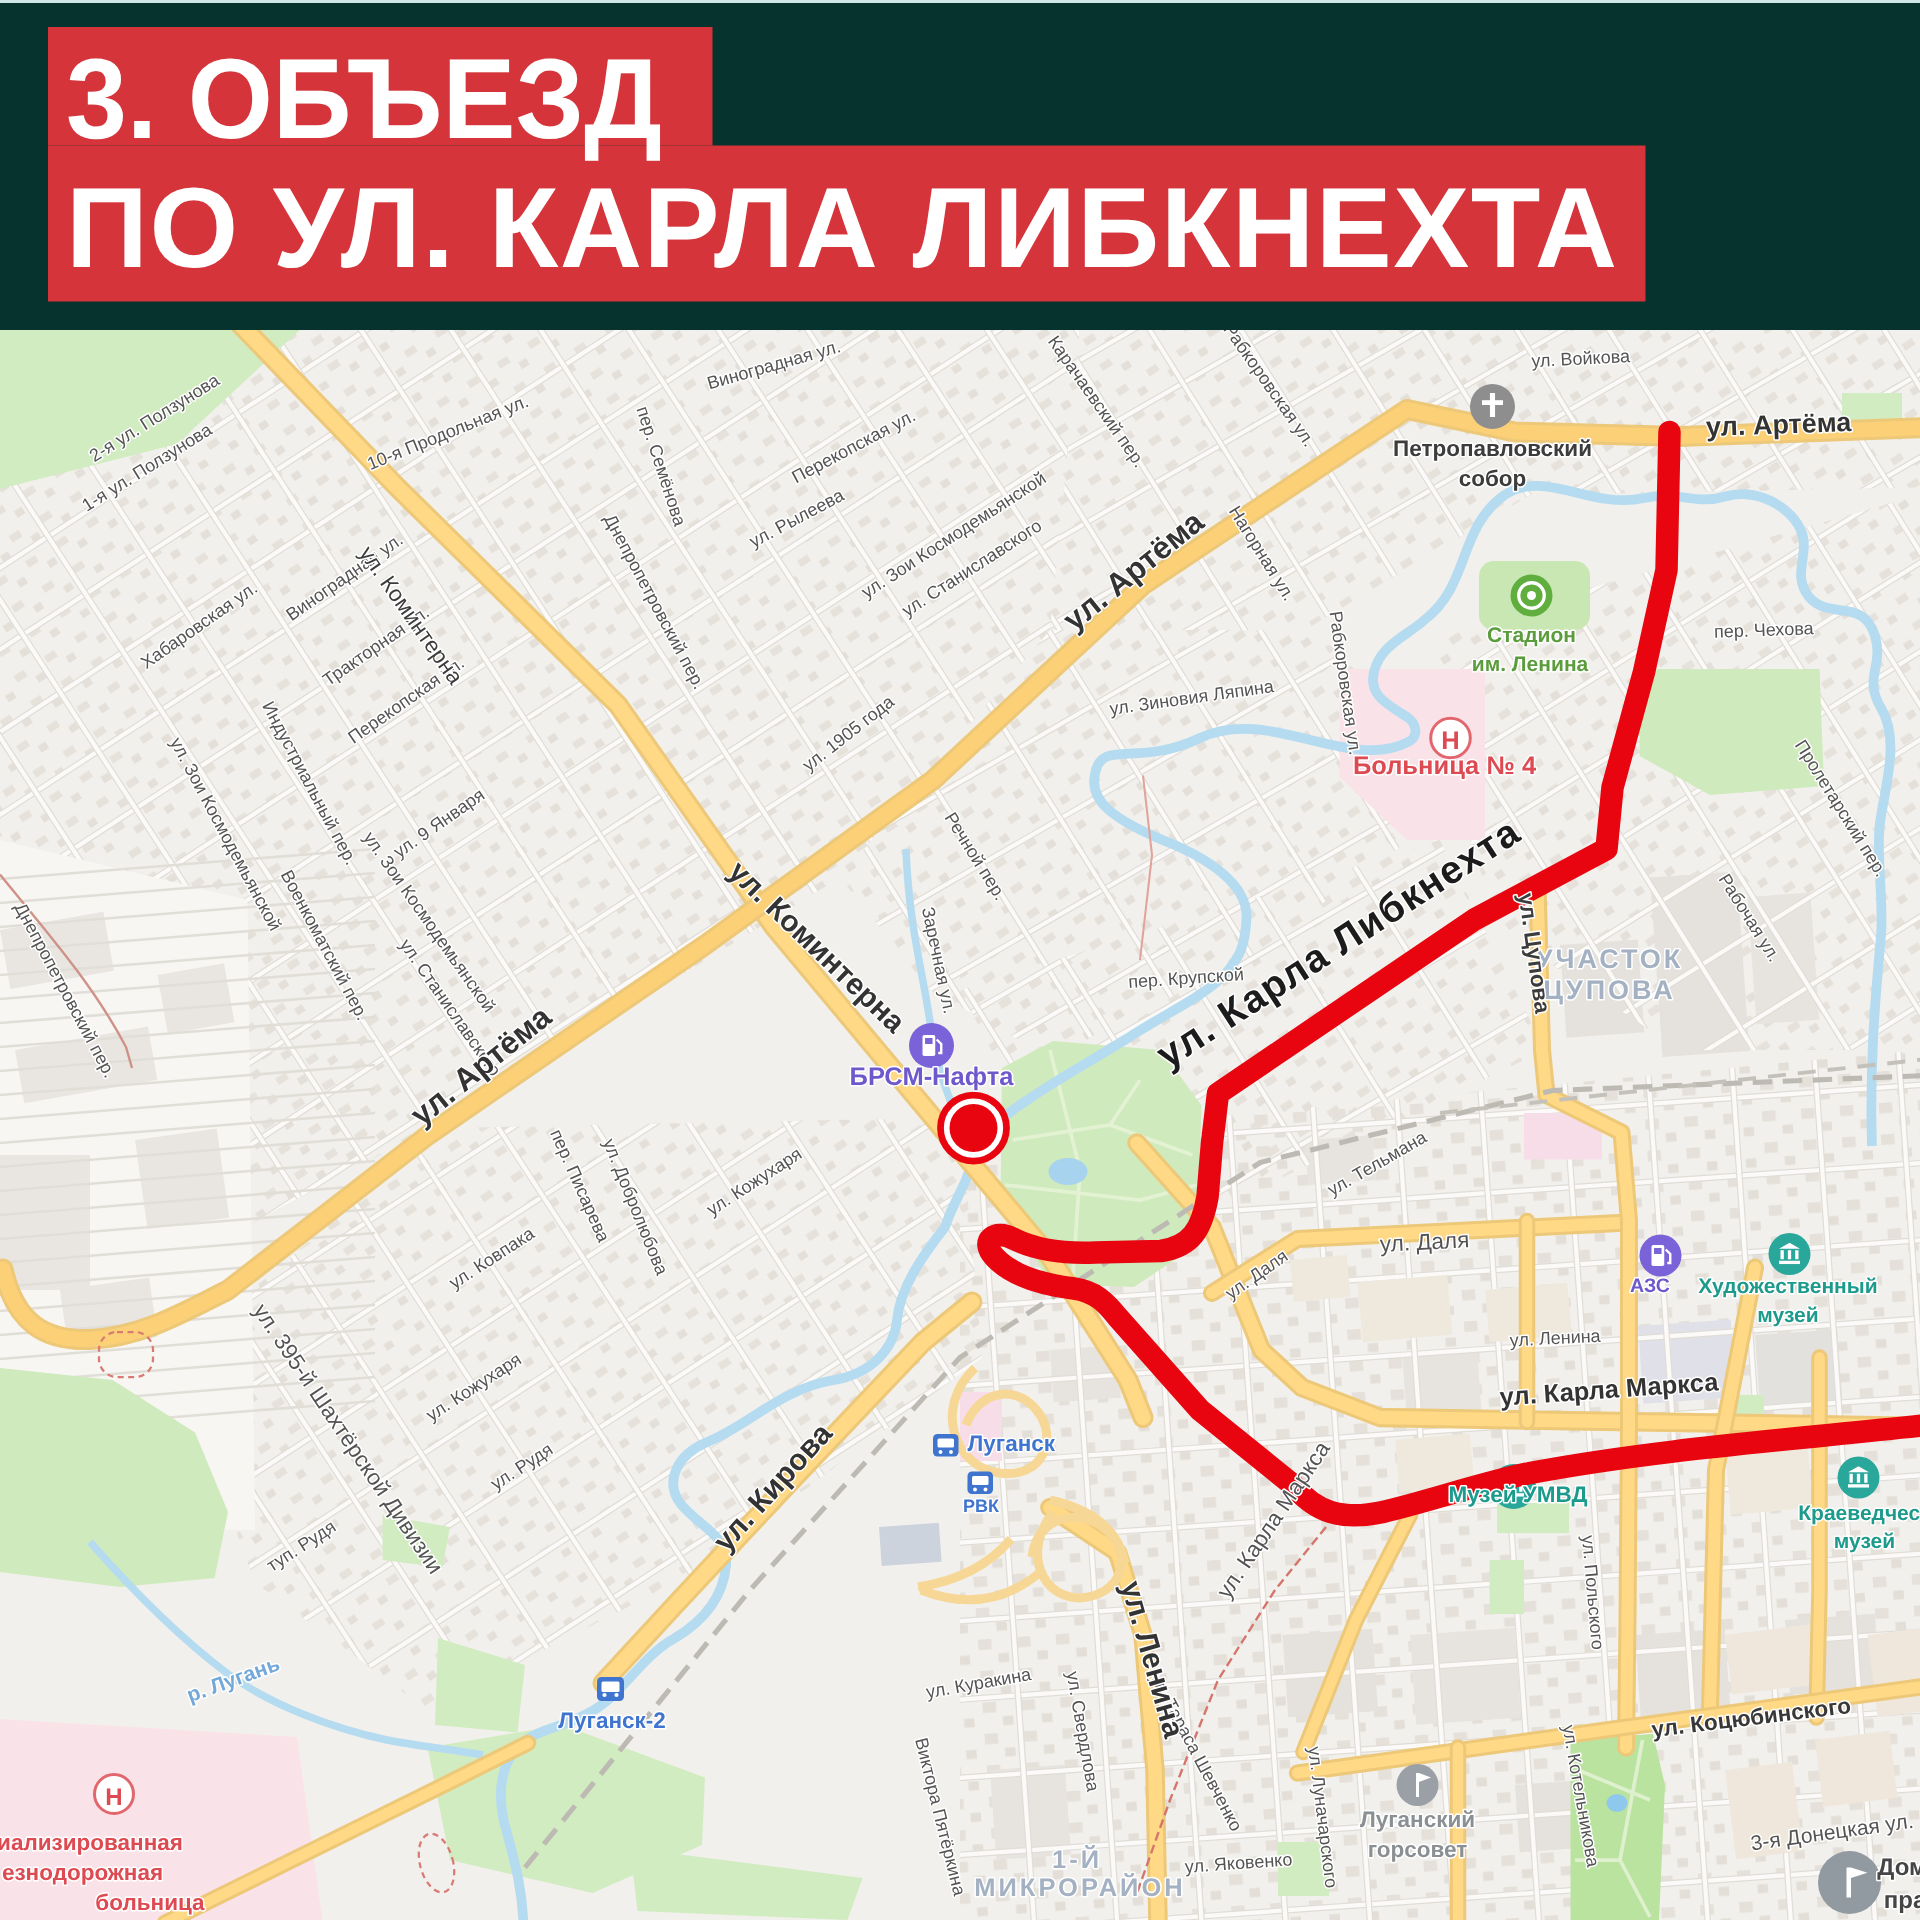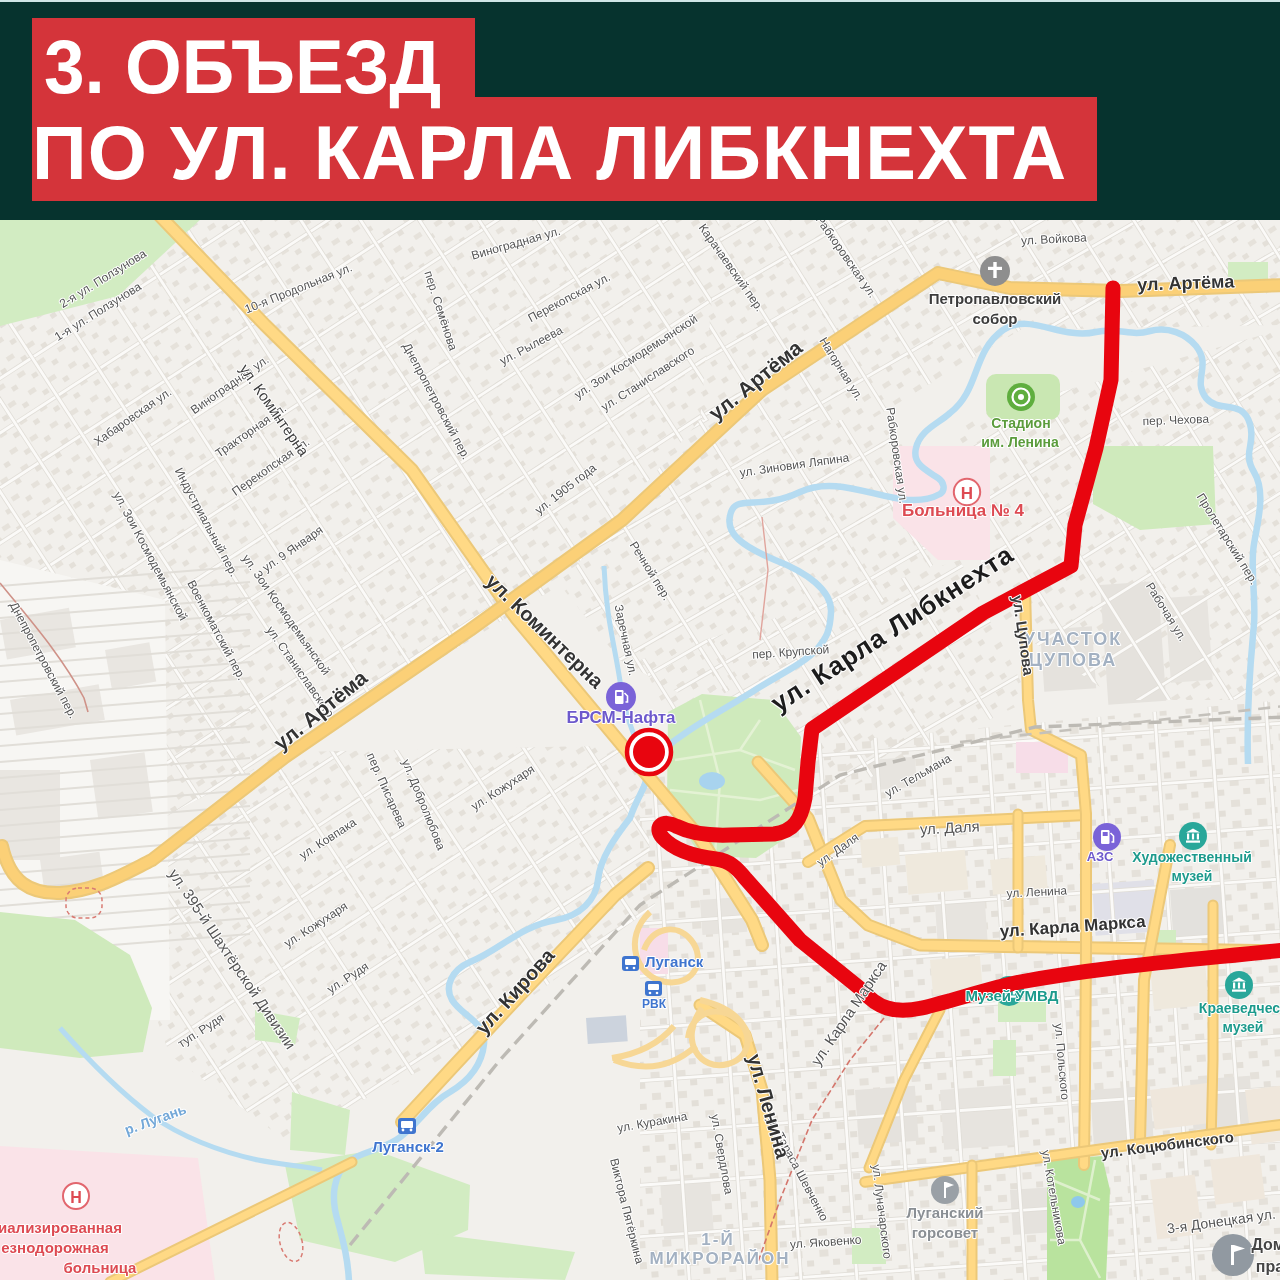--- a/index.html
+++ b/index.html
@@ -1243,13 +1243,13 @@
 
 <div id="hdr"></div>
 <div id="topline"></div>
 
 <div id="rb1"></div>
 
 <div id="rb2"></div>
 
 <div class="ht" style="left:44px;top:23px;font-size:76px;letter-spacing:0;transform:scaleX(0.96);transform-origin:0 0">3. ОБЪЕЗД</div>
 
-<div class="ht" style="left:32px;top:109px;font-size:76px;letter-spacing:1px">ПО УЛ. КАРЛА ЛИБКНЕХТА</div>
+<div class="ht" style="left:44px;top:109px;font-size:76px;letter-spacing:1px">ПО УЛ. КАРЛА ЛИБКНЕХТА</div>
 </div>
 </body></html>

